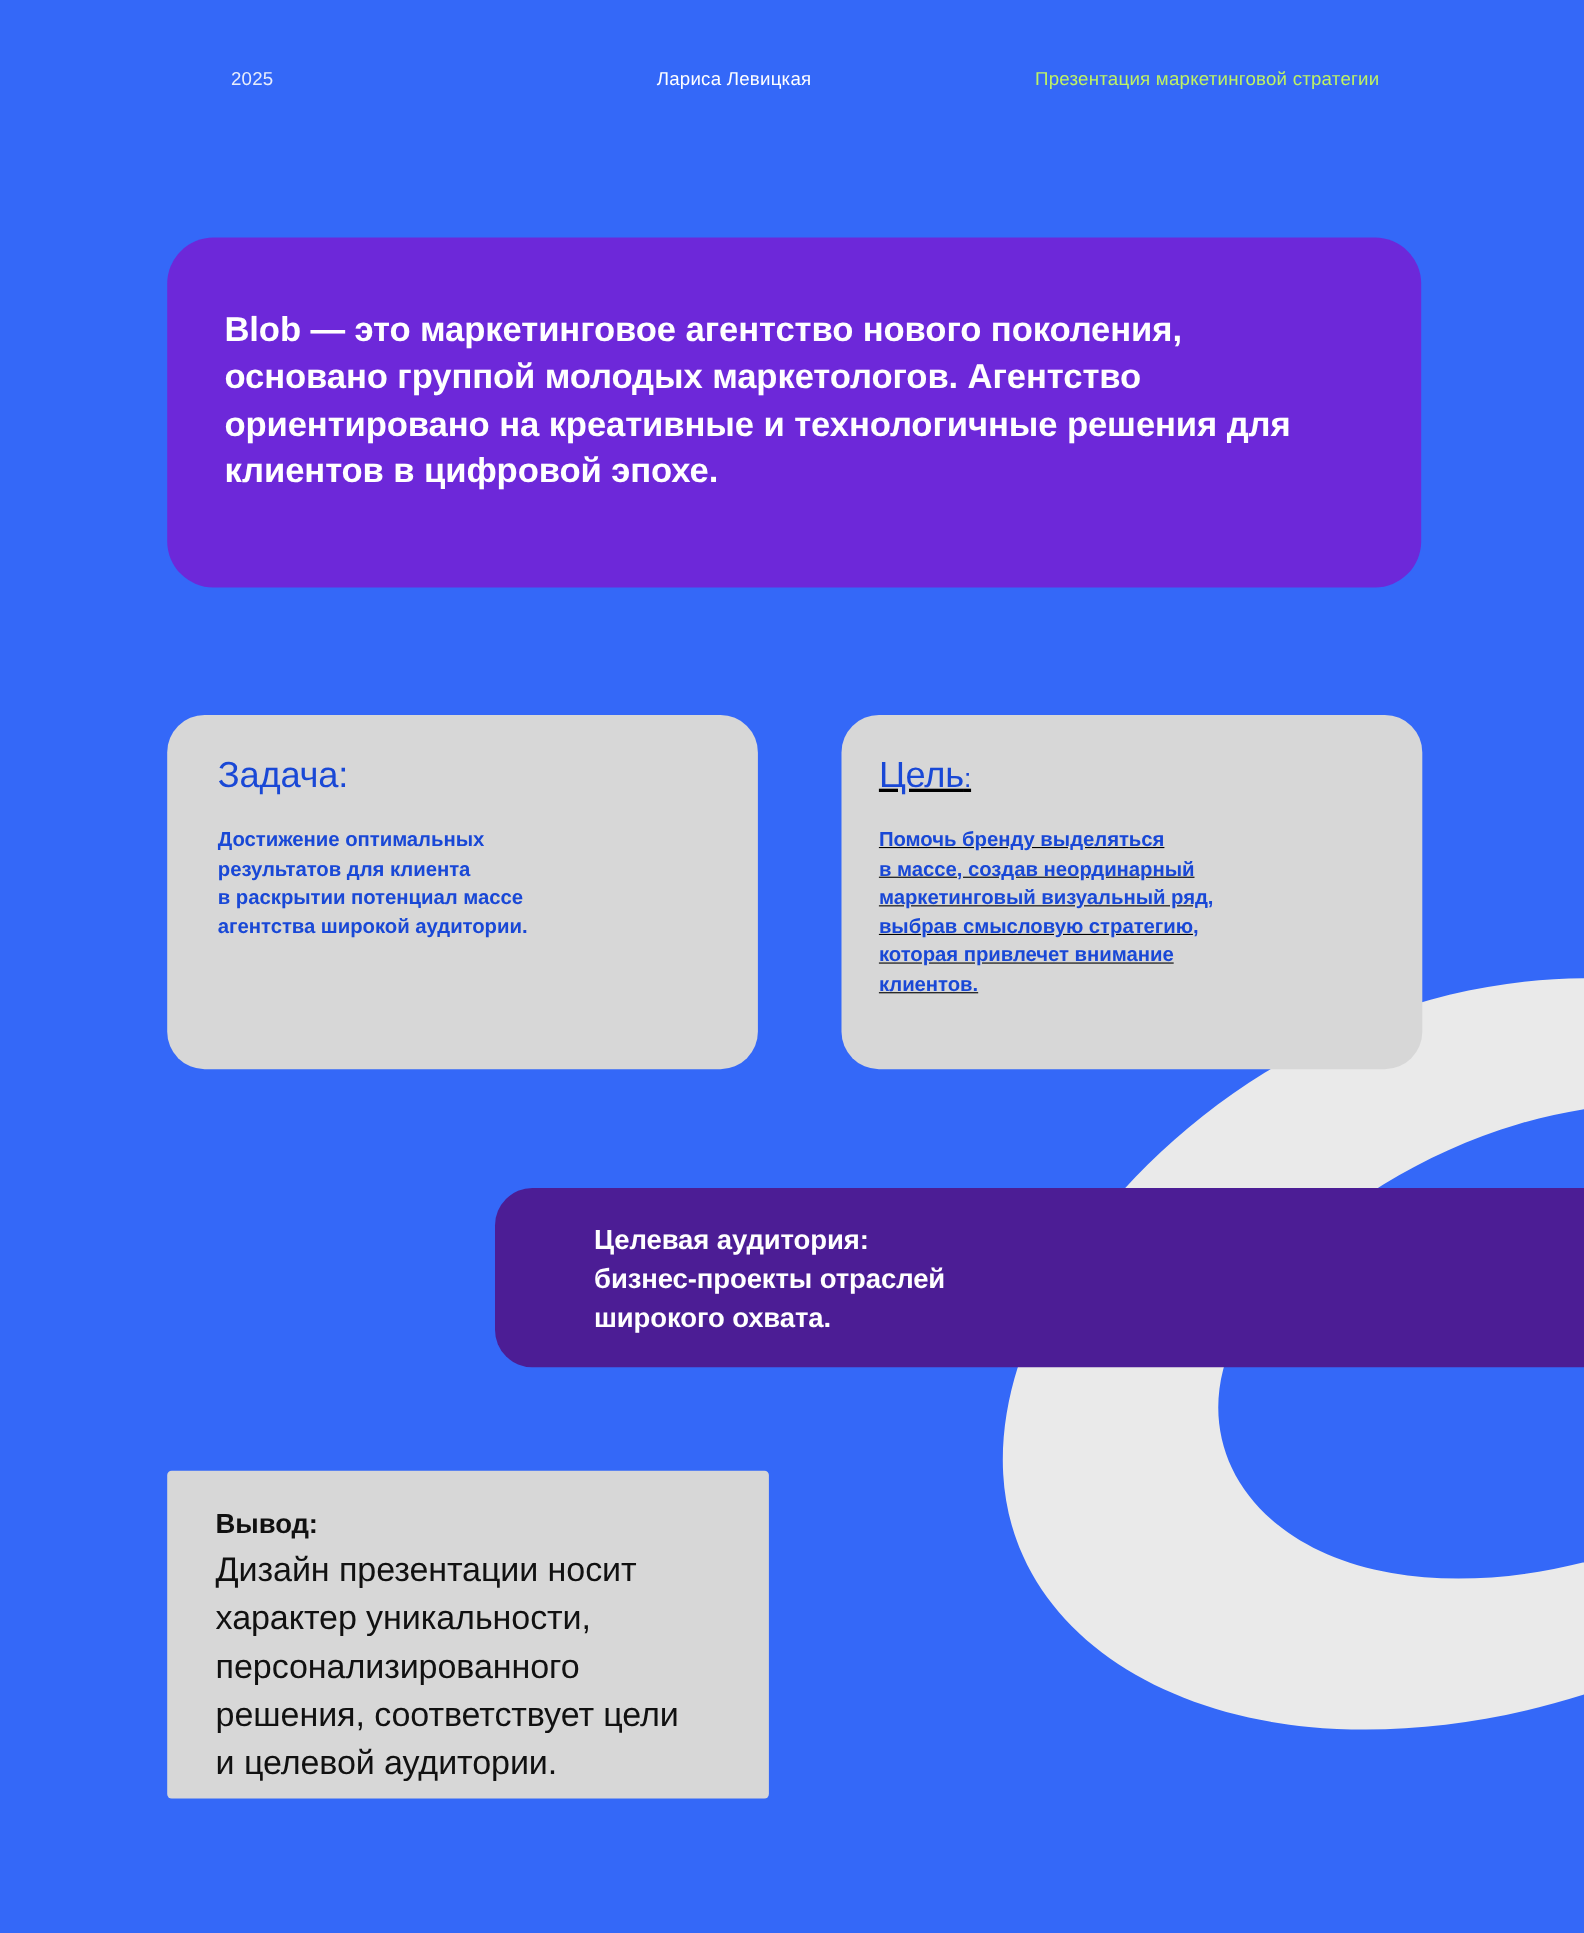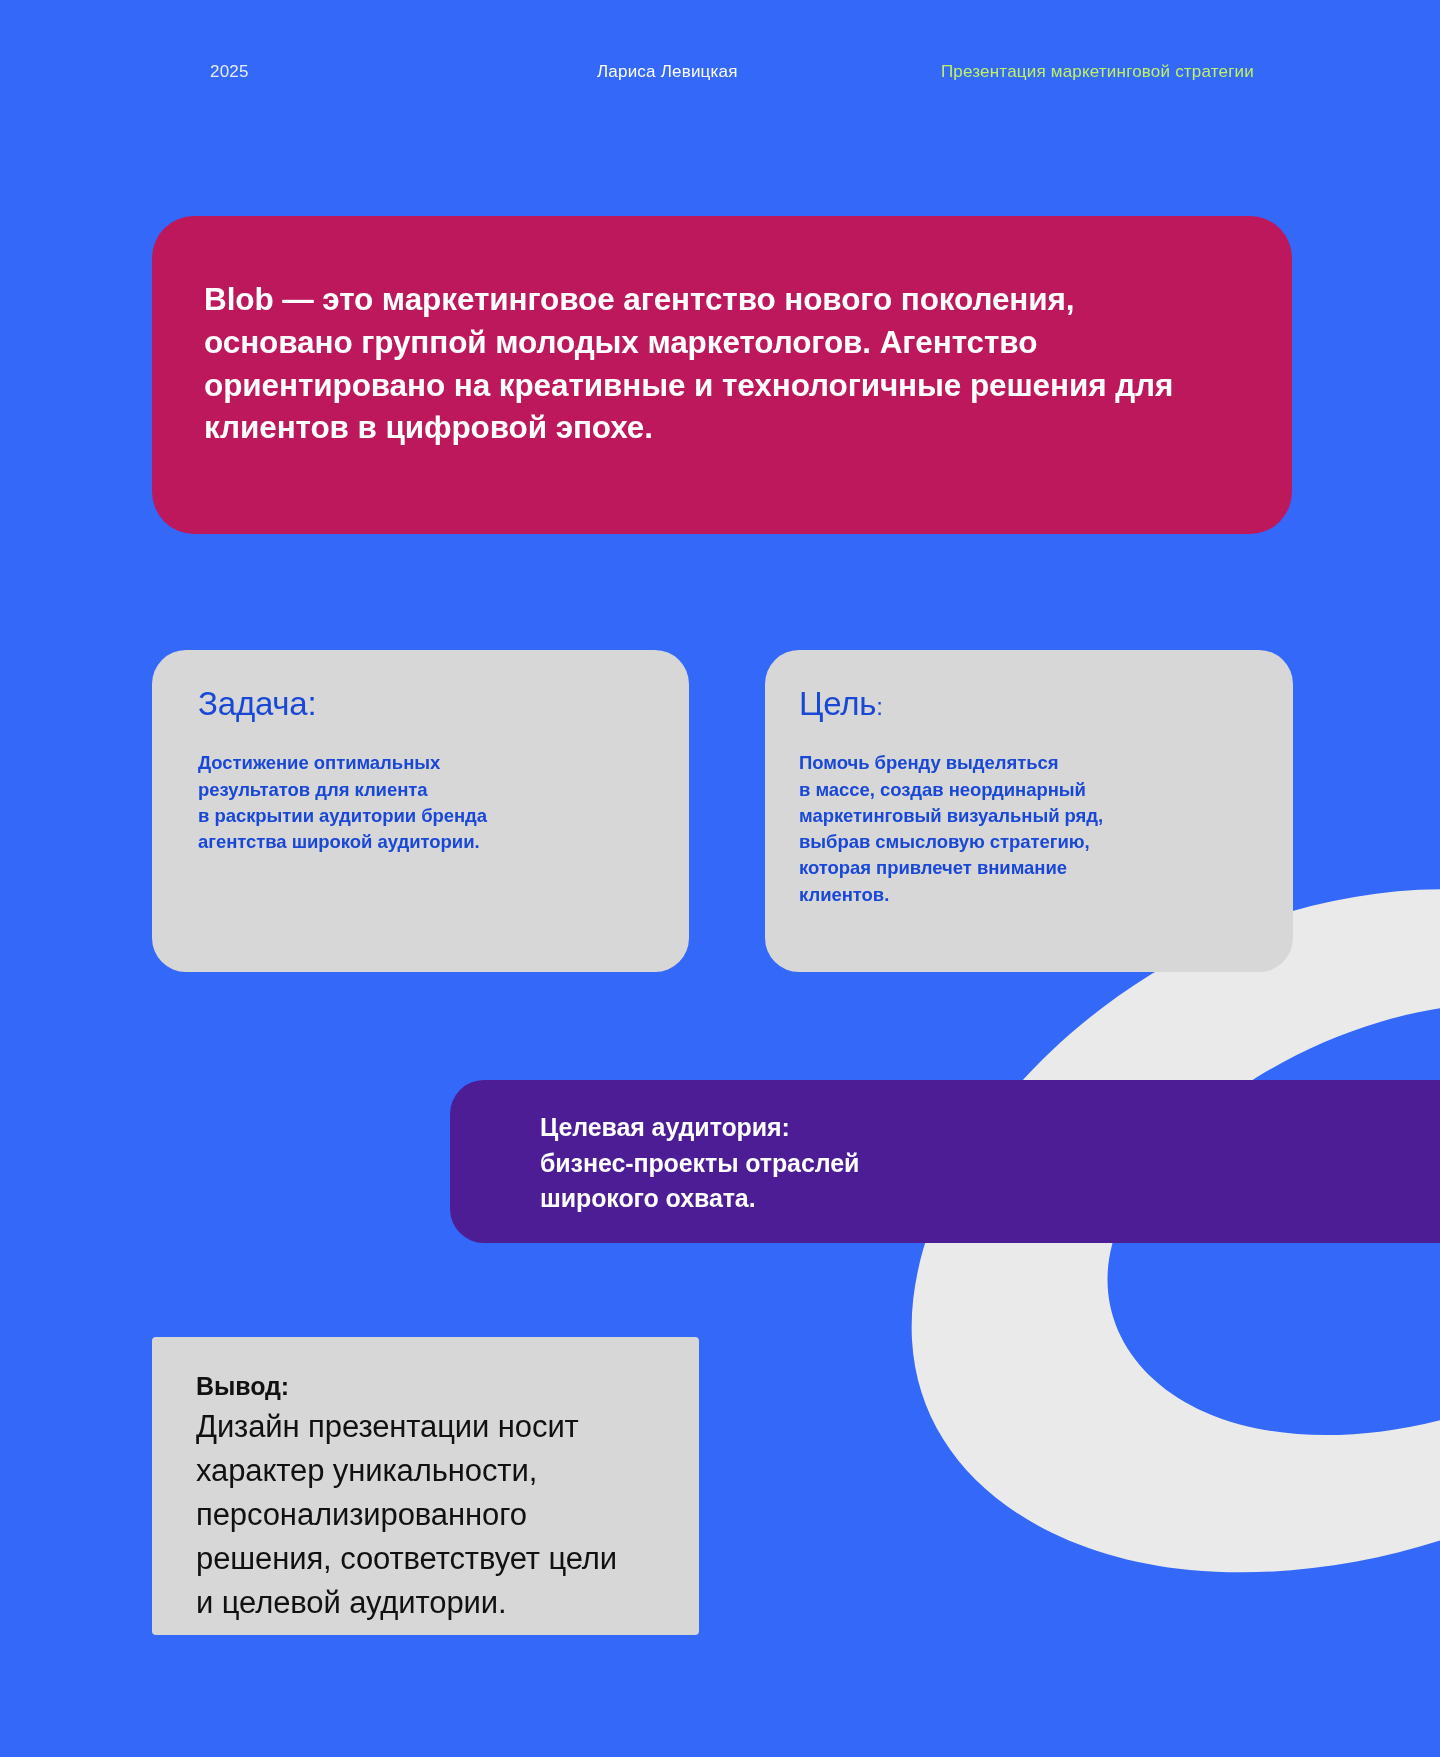--- a/index.html
+++ b/index.html
@@ -73,21 +73,21 @@
     margin-left: 36px;
   }
 
   
   .intro-card {
     position: absolute;
     left: 152px;
     top: 216px;
     width: 1140px;
     height: 318px;
-    background: #be185d;
+    background: #6d28d9;
     border-radius: 42px;
     box-sizing: border-box;
     padding: 62px 70px 0 52px;
   }
   .intro-text {
     margin: 0;
     color: #FFFFFF;
     font-size: 31.5px;
     line-height: 1.36;
     font-weight: 700;
@@ -107,20 +107,21 @@
     width: 537px;
     height: 322px;
     padding: 36px 30px 0 46px;
   }
   .card-goal {
     left: 765px;
     top: 650px;
     width: 528px;
     height: 322px;
     padding: 36px 30px 0 34px;
+    text-decoration: underline;
   }
   .gc-heading {
     margin: 0 0 28px 0;
     color: #1948D6;
     font-size: 33px;
     font-weight: 400;
     line-height: 1.1;
     letter-spacing: -0.2px;
   }
   .gc-heading .small-colon {
@@ -218,21 +219,21 @@
   </div>
 
   <div class="intro-card">
     <p class="intro-text">Blob — это маркетинговое агентство нового поколения, основано группой молодых маркетологов. Агентство ориентировано на креативные и технологичные решения для клиентов в цифровой эпохе.</p>
   </div>
 
   <div class="gray-card card-task">
     <h2 class="gc-heading">Задача:</h2>
     <p class="gc-body">Достижение оптимальных
 результатов для клиента
-в раскрытии аудитории бренда
+в раскрытии потенциал массе
 агентства широкой аудитории.</p>
   </div>
 
   <div class="gray-card card-goal">
     <h2 class="gc-heading"><span>Цель</span><span class="small-colon">:</span></h2>
     <p class="gc-body">Помочь бренду выделяться
 в массе, создав неординарный
 маркетинговый визуальный ряд,
 выбрав смысловую стратегию,
 которая привлечет внимание

